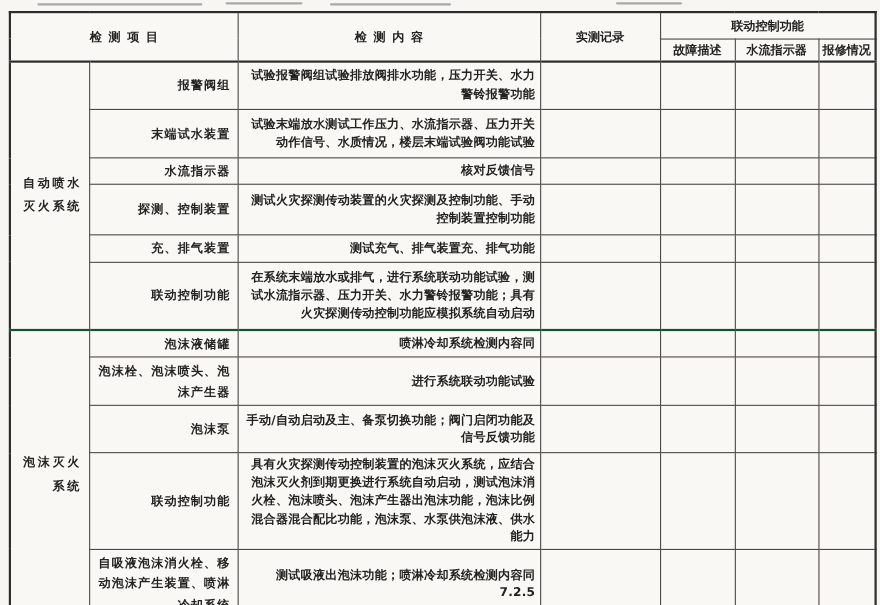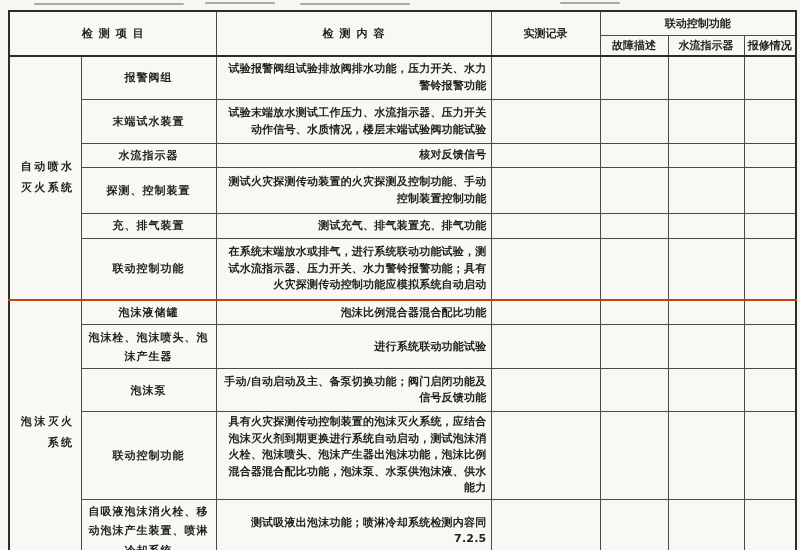--- a/index.html
+++ b/index.html
@@ -20,29 +20,29 @@
     background:#f9f8f5;
   }
   th, td {
     border:1px solid #4c4a46;
     font-size:11px; font-weight:700; color:#232220;
     padding:2px 6px;
     overflow:hidden;
   }
   thead th { text-align:center; vertical-align:middle; padding:2px 2px; }
   th.wide-sp { letter-spacing:0.55em; text-indent:0.55em; }
-  tbody tr.group-start > td { border-top:2px solid #c2410c;font-family:Liberation Serif, serif; }
+  tbody tr.group-start > td { border-top:2px solid #14532d; }
   tbody tr:first-child > td { border-top:2px solid #2e2d2b; }
 
   td.system-cell {
     vertical-align:middle; text-align:right;
     letter-spacing:0.22em; line-height:1.9; padding-left:6px;
   }
   td.item-cell {
-    vertical-align:middle; text-align:center;
+    vertical-align:middle; text-align:right;
     letter-spacing:0.09em; line-height:1.75;
   }
   td.content-cell {
     vertical-align:middle; text-align:right;
     letter-spacing:0.02em; line-height:1.5; padding-right:4px;
   }
   td.blank { background:#f9f8f5; }
 </style>
 </head>
 <body>
@@ -125,21 +125,21 @@
         <td class="content-cell">在系统末端放水或排气，进行系统联动功能试验，测试水流指示器、压力开关、水力警铃报警功能；具有火灾探测传动控制功能应模拟系统自动启动</td>
         <td class="blank"></td>
         <td class="blank"></td>
         <td class="blank"></td>
         <td class="blank"></td>
       </tr>
 
       <tr style="height:22px" class="group-start">
         <td rowspan="5" class="system-cell">泡沫灭火系统</td>
         <td class="item-cell">泡沫液储罐</td>
-        <td class="content-cell">泡沫比例混合器混合配比功能</td>
+        <td class="content-cell">喷淋冷却系统检测内容同</td>
         <td class="blank"></td>
         <td class="blank"></td>
         <td class="blank"></td>
         <td class="blank"></td>
       </tr>
       <tr style="height:44px">
         <td class="item-cell">泡沫栓、泡沫喷头、泡沫产生器</td>
         <td class="content-cell">进行系统联动功能试验</td>
         <td class="blank"></td>
         <td class="blank"></td>

